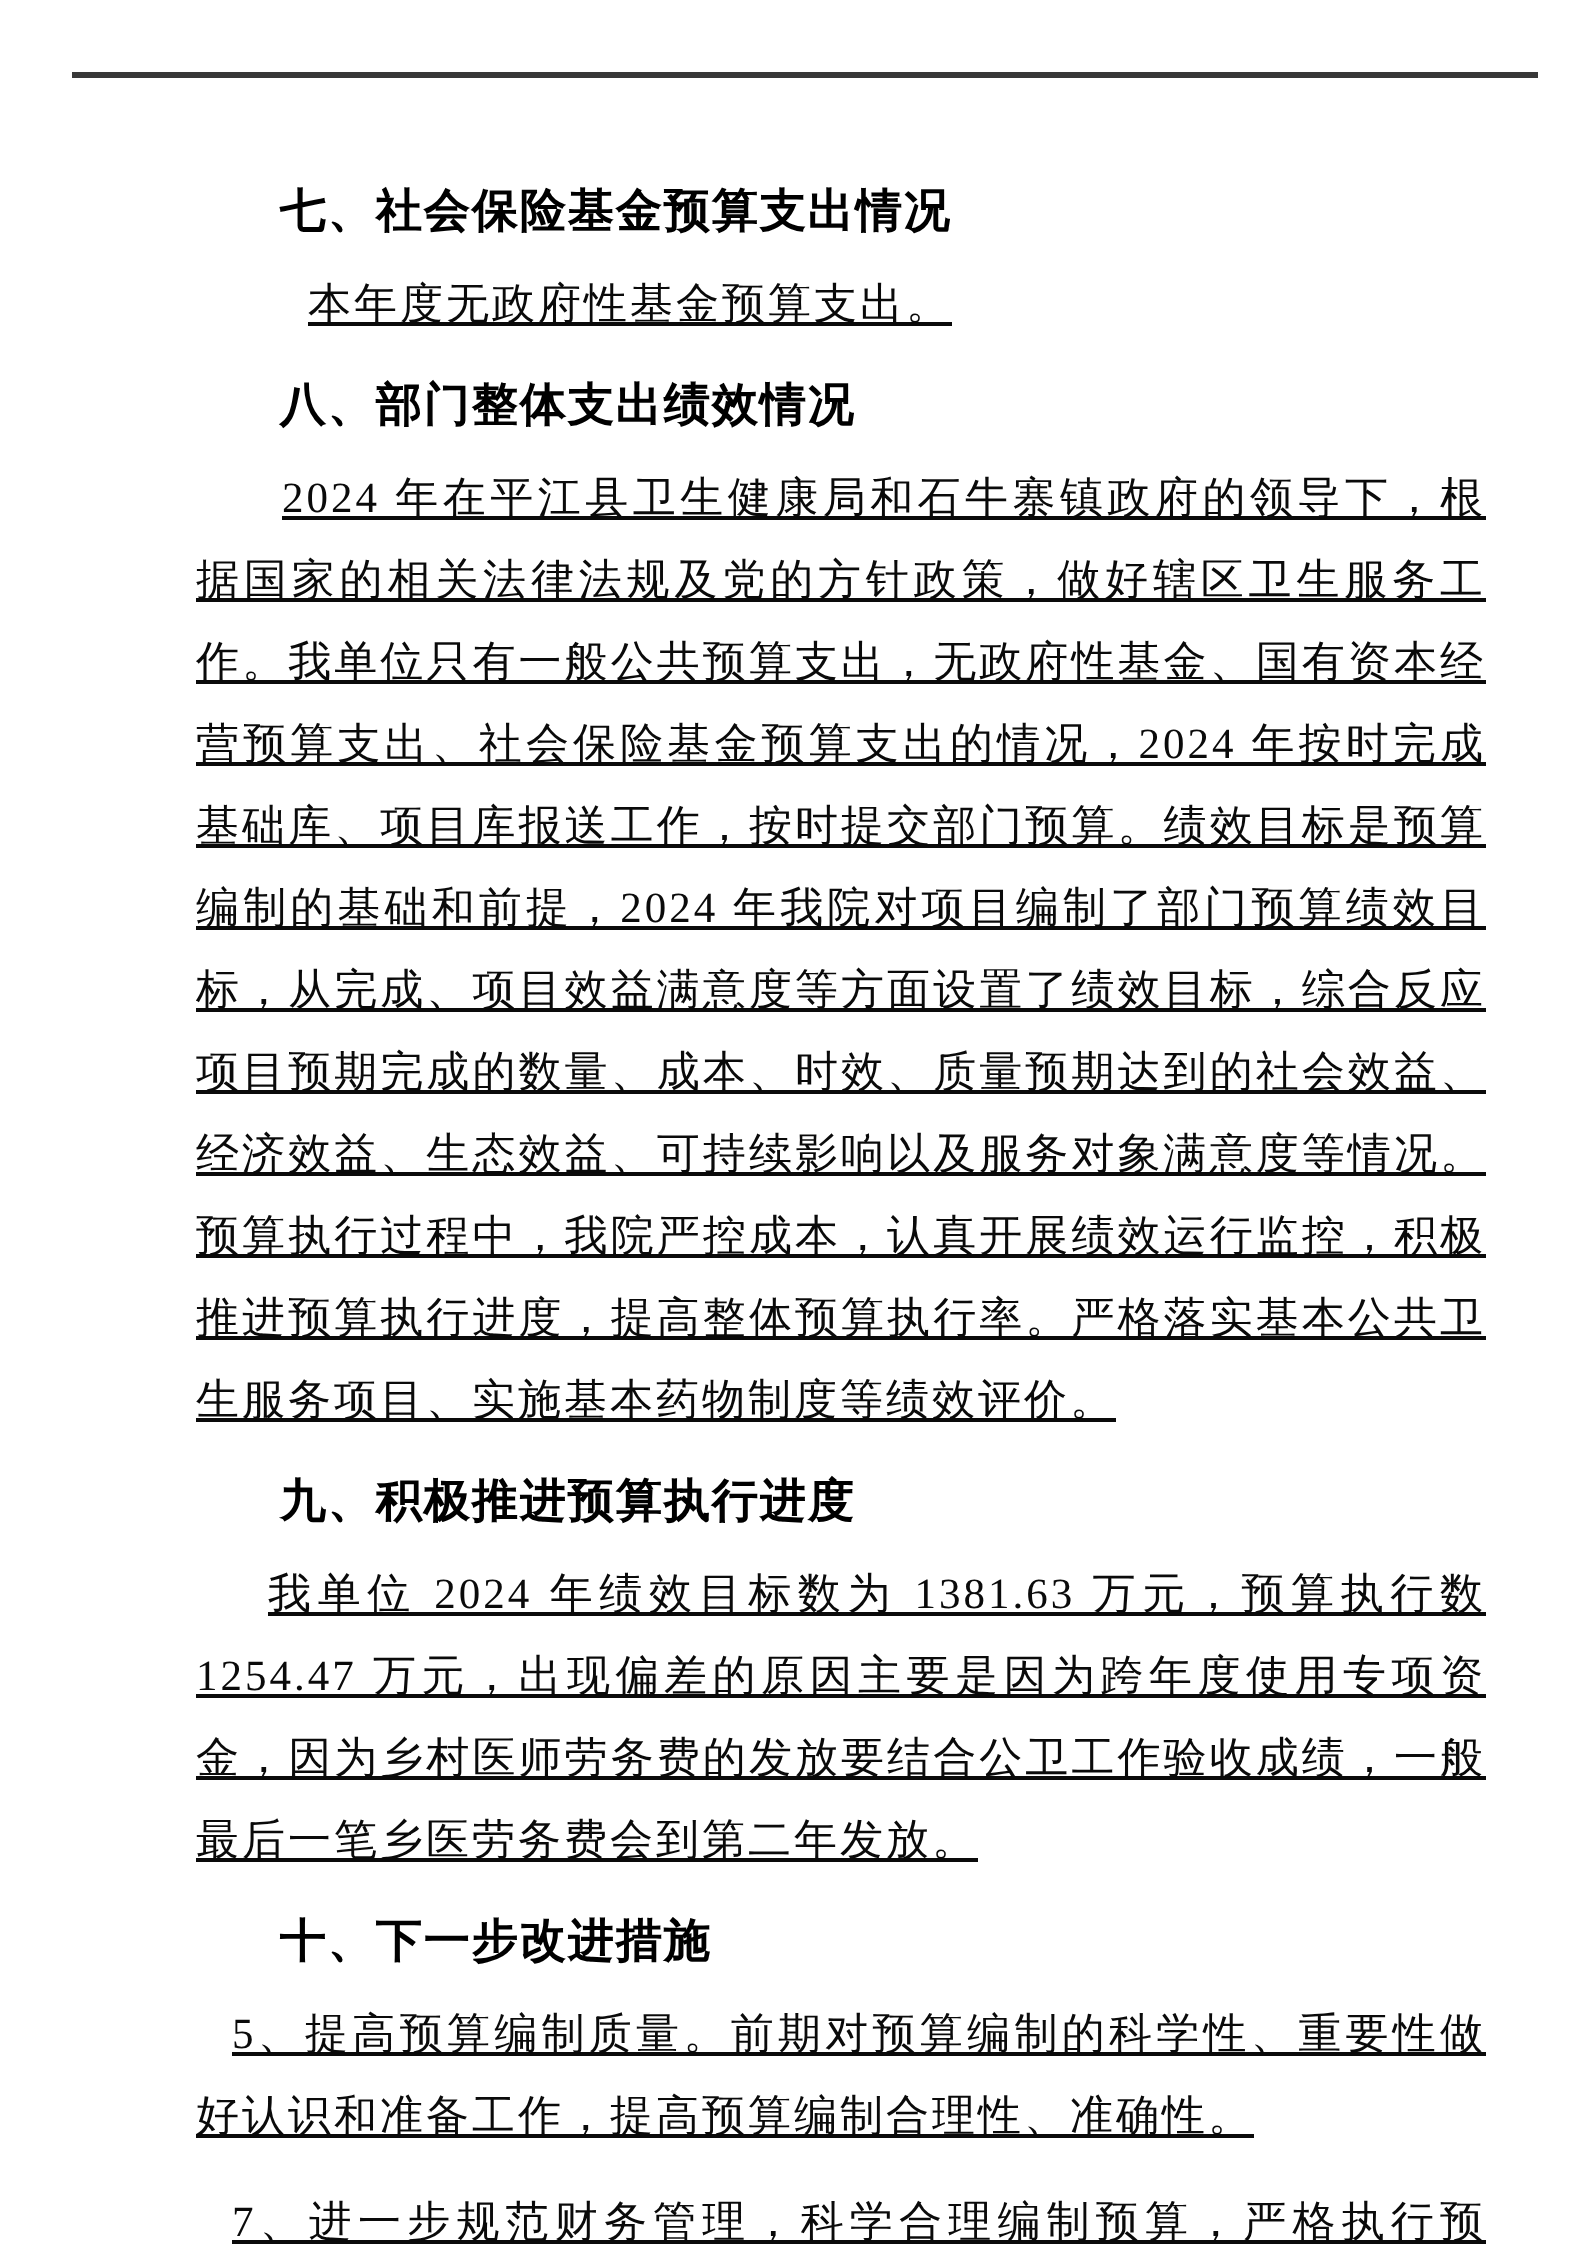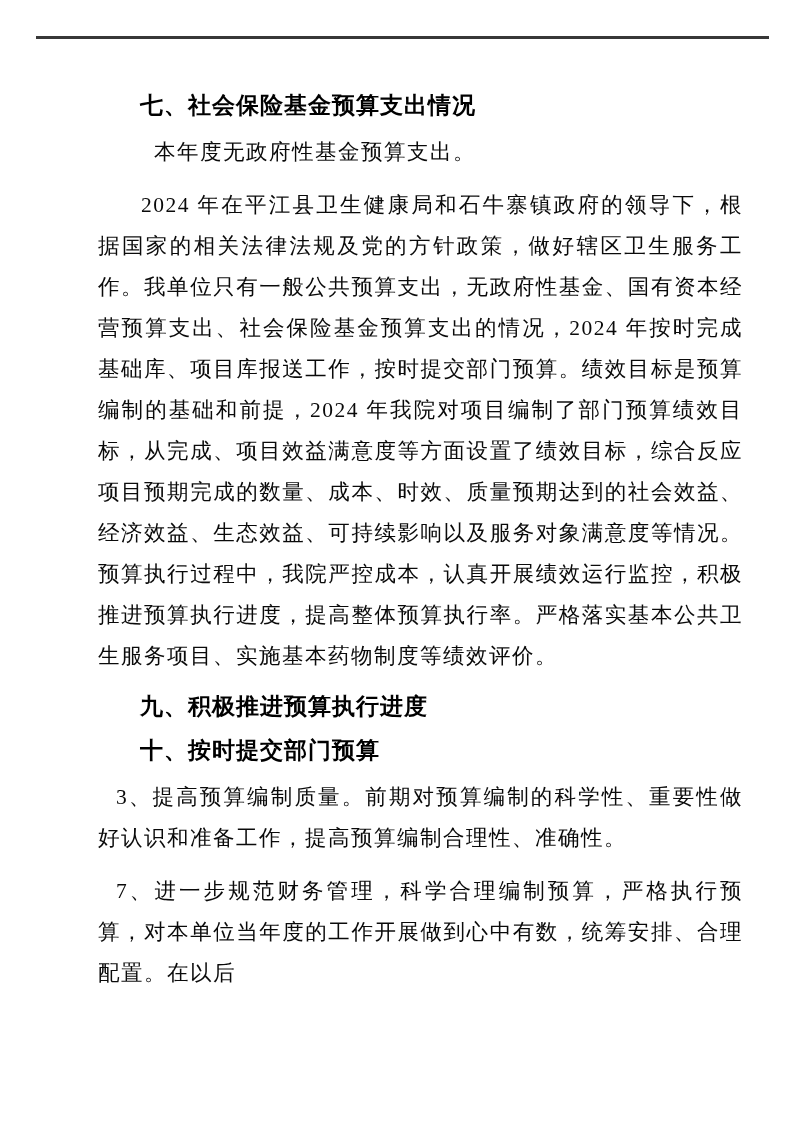--- a/index.html
+++ b/index.html
@@ -35,39 +35,42 @@
     white-space: nowrap;
   }
   .section-heading.first { margin-top: 10px; }
   .para {
     font-family: "Liberation Serif", "DejaVu Serif", serif;
     font-size: 21.5px;
     line-height: 41px;
     letter-spacing: 1.5px;
     text-align: justify;
     color: #0a0a0a;
+    text-decoration: underline;
   }
   .indent-lg  { text-indent: 56px; }   
   .indent-std { text-indent: 43px; }   
   .indent-med { text-indent: 36px; }   
   .indent-sm  { text-indent: 18px; }   
   .gap-after  { margin-bottom: 12px; } 
 </style>
 </head>
 <body>
 
 <div class="page">
   <div class="scan-artifact-top"></div>
   <div class="content">
 
     <div class="section-heading first">七、社会保险基金预算支出情况</div>
     <p class="para indent-lg">本年度无政府性基金预算支出。</p>
 
+    <div class="section-heading">八、部门整体支出绩效情况</div>
     <p class="para indent-std">2024 年在平江县卫生健康局和石牛寨镇政府的领导下，根据国家的相关法律法规及党的方针政策，做好辖区卫生服务工作。我单位只有一般公共预算支出，无政府性基金、国有资本经营预算支出、社会保险基金预算支出的情况，2024 年按时完成基础库、项目库报送工作，按时提交部门预算。绩效目标是预算编制的基础和前提，2024 年我院对项目编制了部门预算绩效目标，从完成、项目效益满意度等方面设置了绩效目标，综合反应项目预期完成的数量、成本、时效、质量预期达到的社会效益、经济效益、生态效益、可持续影响以及服务对象满意度等情况。预算执行过程中，我院严控成本，认真开展绩效运行监控，积极推进预算执行进度，提高整体预算执行率。严格落实基本公共卫生服务项目、实施基本药物制度等绩效评价。</p>
 
     <div class="section-heading">九、积极推进预算执行进度</div>
+    <p class="para indent-med">我单位 2024 年绩效目标数为 1381.63 万元，预算执行数 1254.47 万元，出现偏差的原因主要是因为跨年度使用专项资金，因为乡村医师劳务费的发放要结合公卫工作验收成绩，一般最后一笔乡医劳务费会到第二年发放。</p>
 
-    <div class="section-heading">十、按时提交部门预算</div>
-    <p class="para indent-sm gap-after">3、提高预算编制质量。前期对预算编制的科学性、重要性做好认识和准备工作，提高预算编制合理性、准确性。</p>
+    <div class="section-heading">十、下一步改进措施</div>
+    <p class="para indent-sm gap-after">5、提高预算编制质量。前期对预算编制的科学性、重要性做好认识和准备工作，提高预算编制合理性、准确性。</p>
     <p class="para indent-sm">7、进一步规范财务管理，科学合理编制预算，严格执行预算，对本单位当年度的工作开展做到心中有数，统筹安排、合理配置。在以后</p>
 
   </div>
 </div>
 
 </body></html>

